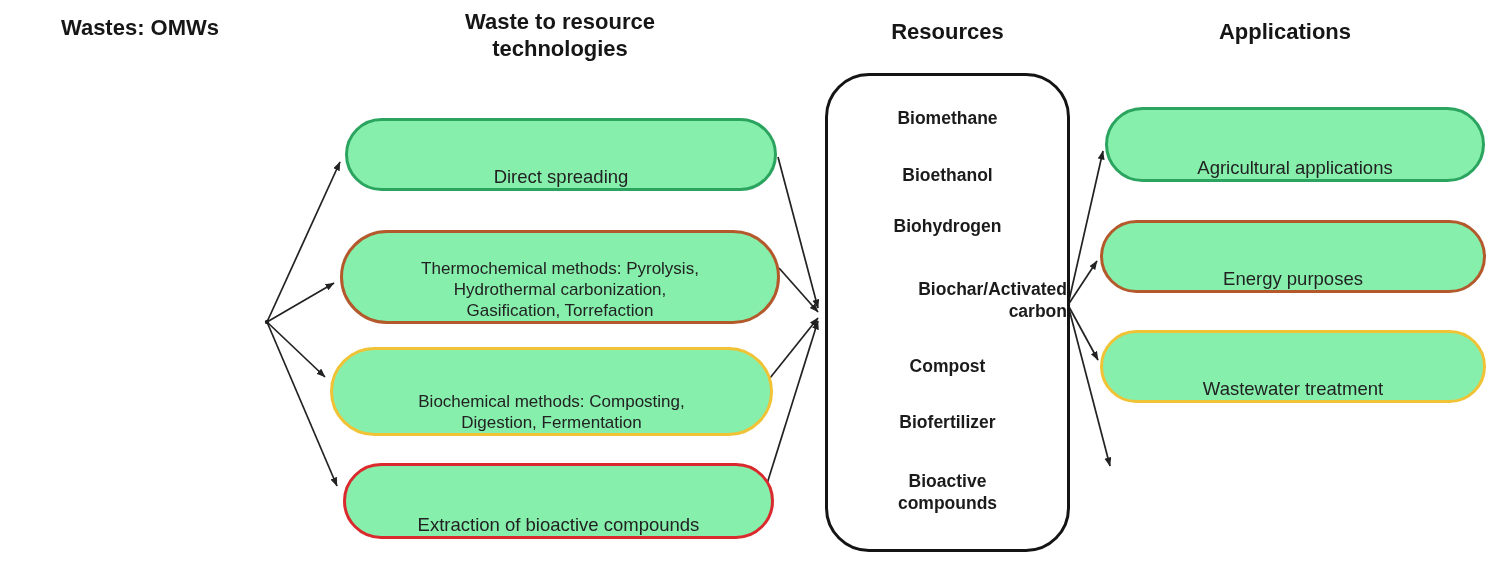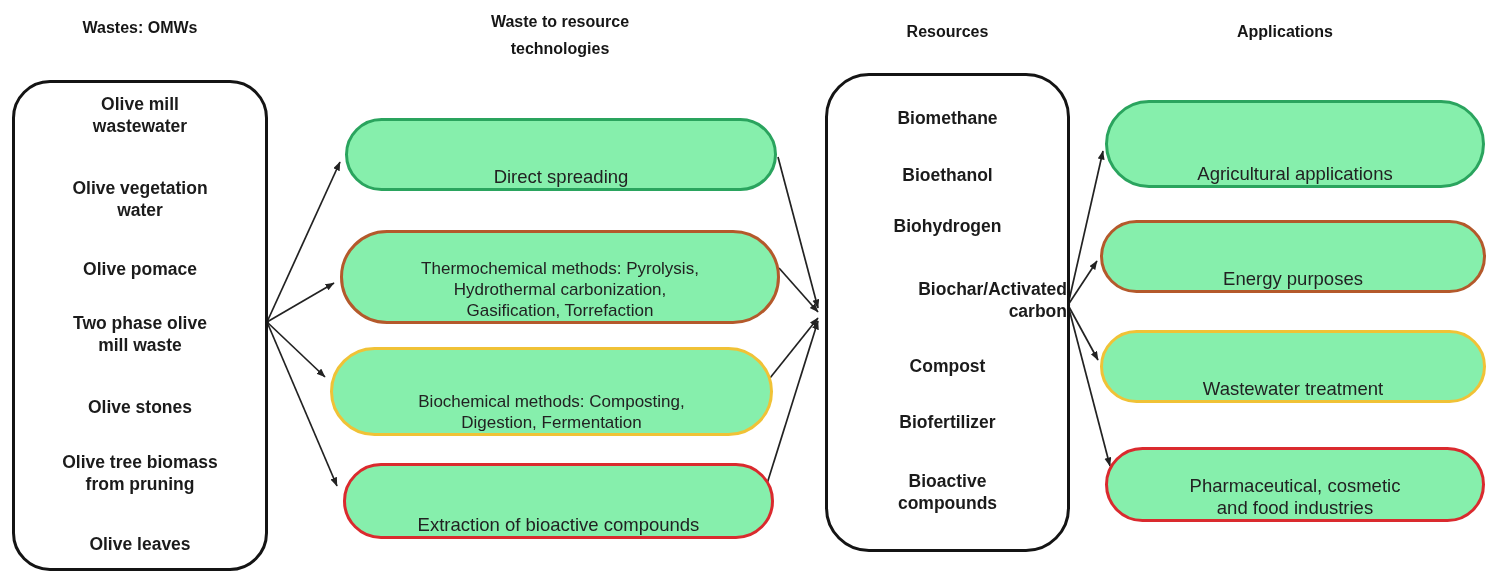--- a/index.html
+++ b/index.html
@@ -7,21 +7,21 @@
     position:relative;
     width:1497px;height:583px;
     background:#ffffff;
     font-family:"Liberation Sans", sans-serif;
     color:#1b1b1b;
     overflow:hidden;
   }
   .hdr{
     position:absolute;
     font-weight:bold;
-    font-size:16px;
+    font-size:22px;
     line-height:27px;
     text-align:center;
     white-space:pre-line;
     color:#161616;
   }
   .box{
     position:absolute;
     border:3px solid #141414;
     border-radius:40px;
     background:#ffffff;
@@ -88,33 +88,20 @@
       <circle cx="1068" cy="305" r="2.2" fill="#222222" stroke="none"></circle>
     </g>
   </svg>
 
   <div class="hdr" style="left:12px;top:14px;width:256px;">Wastes: OMWs</div>
   <div class="hdr" style="left:400px;top:8px;width:320px;">Waste to resource
 technologies</div>
   <div class="hdr" style="left:825px;top:18px;width:245px;">Resources</div>
   <div class="hdr" style="left:1105px;top:18px;width:360px;">Applications</div>
 
-  <div class="box" style="left:12px;top:80px;width:256px;height:491px;border-radius:38px;">
-    <div class="box-item" style="top:10px;">Olive mill
-wastewater</div>
-    <div class="box-item" style="top:94px;">Olive vegetation
-water</div>
-    <div class="box-item" style="top:175px;">Olive pomace</div>
-    <div class="box-item" style="top:229px;">Two phase olive
-mill waste</div>
-    <div class="box-item" style="top:313px;">Olive stones</div>
-    <div class="box-item" style="top:368px;">Olive tree biomass
-from pruning</div>
-    <div class="box-item" style="top:450px;">Olive leaves</div>
-  </div>
 
   <div class="oval" style="left: 345px; top: 118px; width: 432px; height: 73px; border-color: rgb(42, 164, 94);">
     <div class="oval-label">Direct spreading</div>
   </div>
   <div class="oval" style="left: 340px; top: 230px; width: 440px; height: 94px; border-color: rgb(180, 89, 43);">
     <div class="oval-label small">Thermochemical methods: Pyrolysis,
 Hydrothermal carbonization,
 Gasification, Torrefaction</div>
   </div>
   <div class="oval" style="left: 330px; top: 347px; width: 443px; height: 89px; border-color: rgb(240, 194, 54);">
@@ -130,27 +117,23 @@
     <div class="box-item" style="top:88px;">Bioethanol</div>
     <div class="box-item" style="top:139px;text-align:center;">Biohydrogen</div>
     <div class="box-item" style="top:202px;text-align:right;">Biochar/Activated
 carbon</div>
     <div class="box-item" style="top:279px;">Compost</div>
     <div class="box-item" style="top:335px;">Biofertilizer</div>
     <div class="box-item" style="top:394px;">Bioactive
 compounds</div>
   </div>
 
-  <div class="oval" style="left: 1105px; top: 100px; width: 380px; height: 88px; border-color: rgb(42, 164, 94);">
+  <div class="oval" style="left: 1105px; top: 107px; width: 380px; height: 75px; border-color: rgb(42, 164, 94);">
     <div class="oval-label">Agricultural applications</div>
   </div>
   <div class="oval" style="left: 1100px; top: 220px; width: 386px; height: 73px; border-color: rgb(180, 89, 43);">
     <div class="oval-label">Energy purposes</div>
   </div>
   <div class="oval" style="left: 1100px; top: 330px; width: 386px; height: 73px; border-color: rgb(240, 194, 54);">
     <div class="oval-label">Wastewater treatment</div>
   </div>
-  <div class="oval" style="left: 1105px; top: 447px; width: 380px; height: 75px; border-color: rgb(218, 42, 46);">
-    <div class="oval-label">Pharmaceutical, cosmetic
-and food industries</div>
-  </div>
 
 </div>
 
 </body></html>

